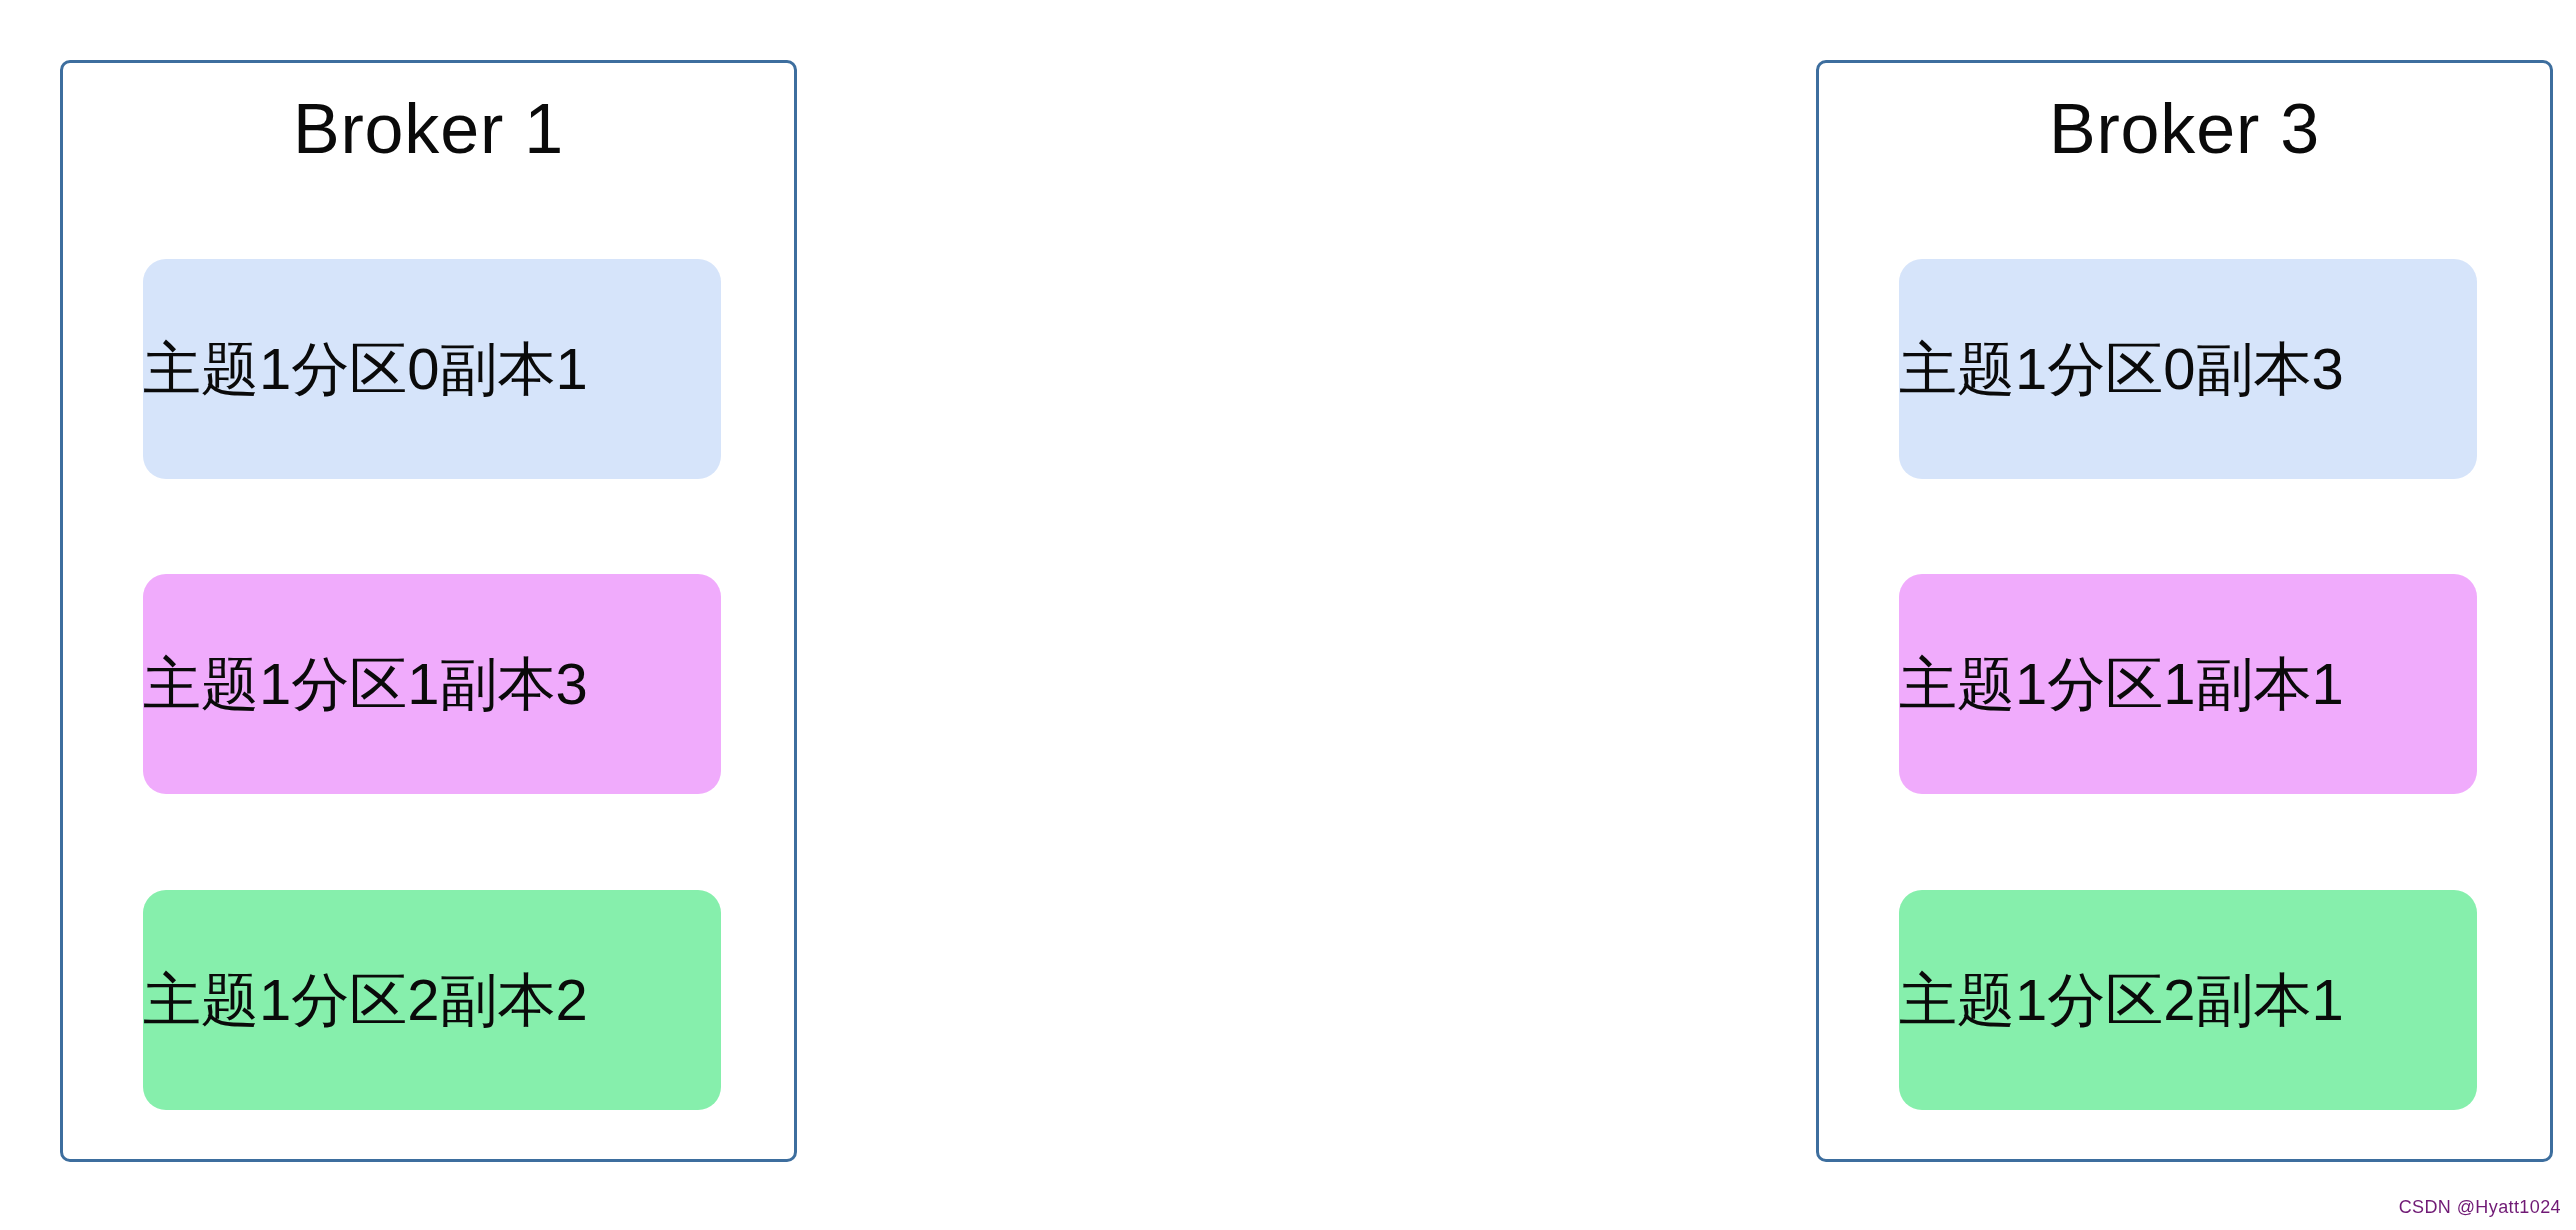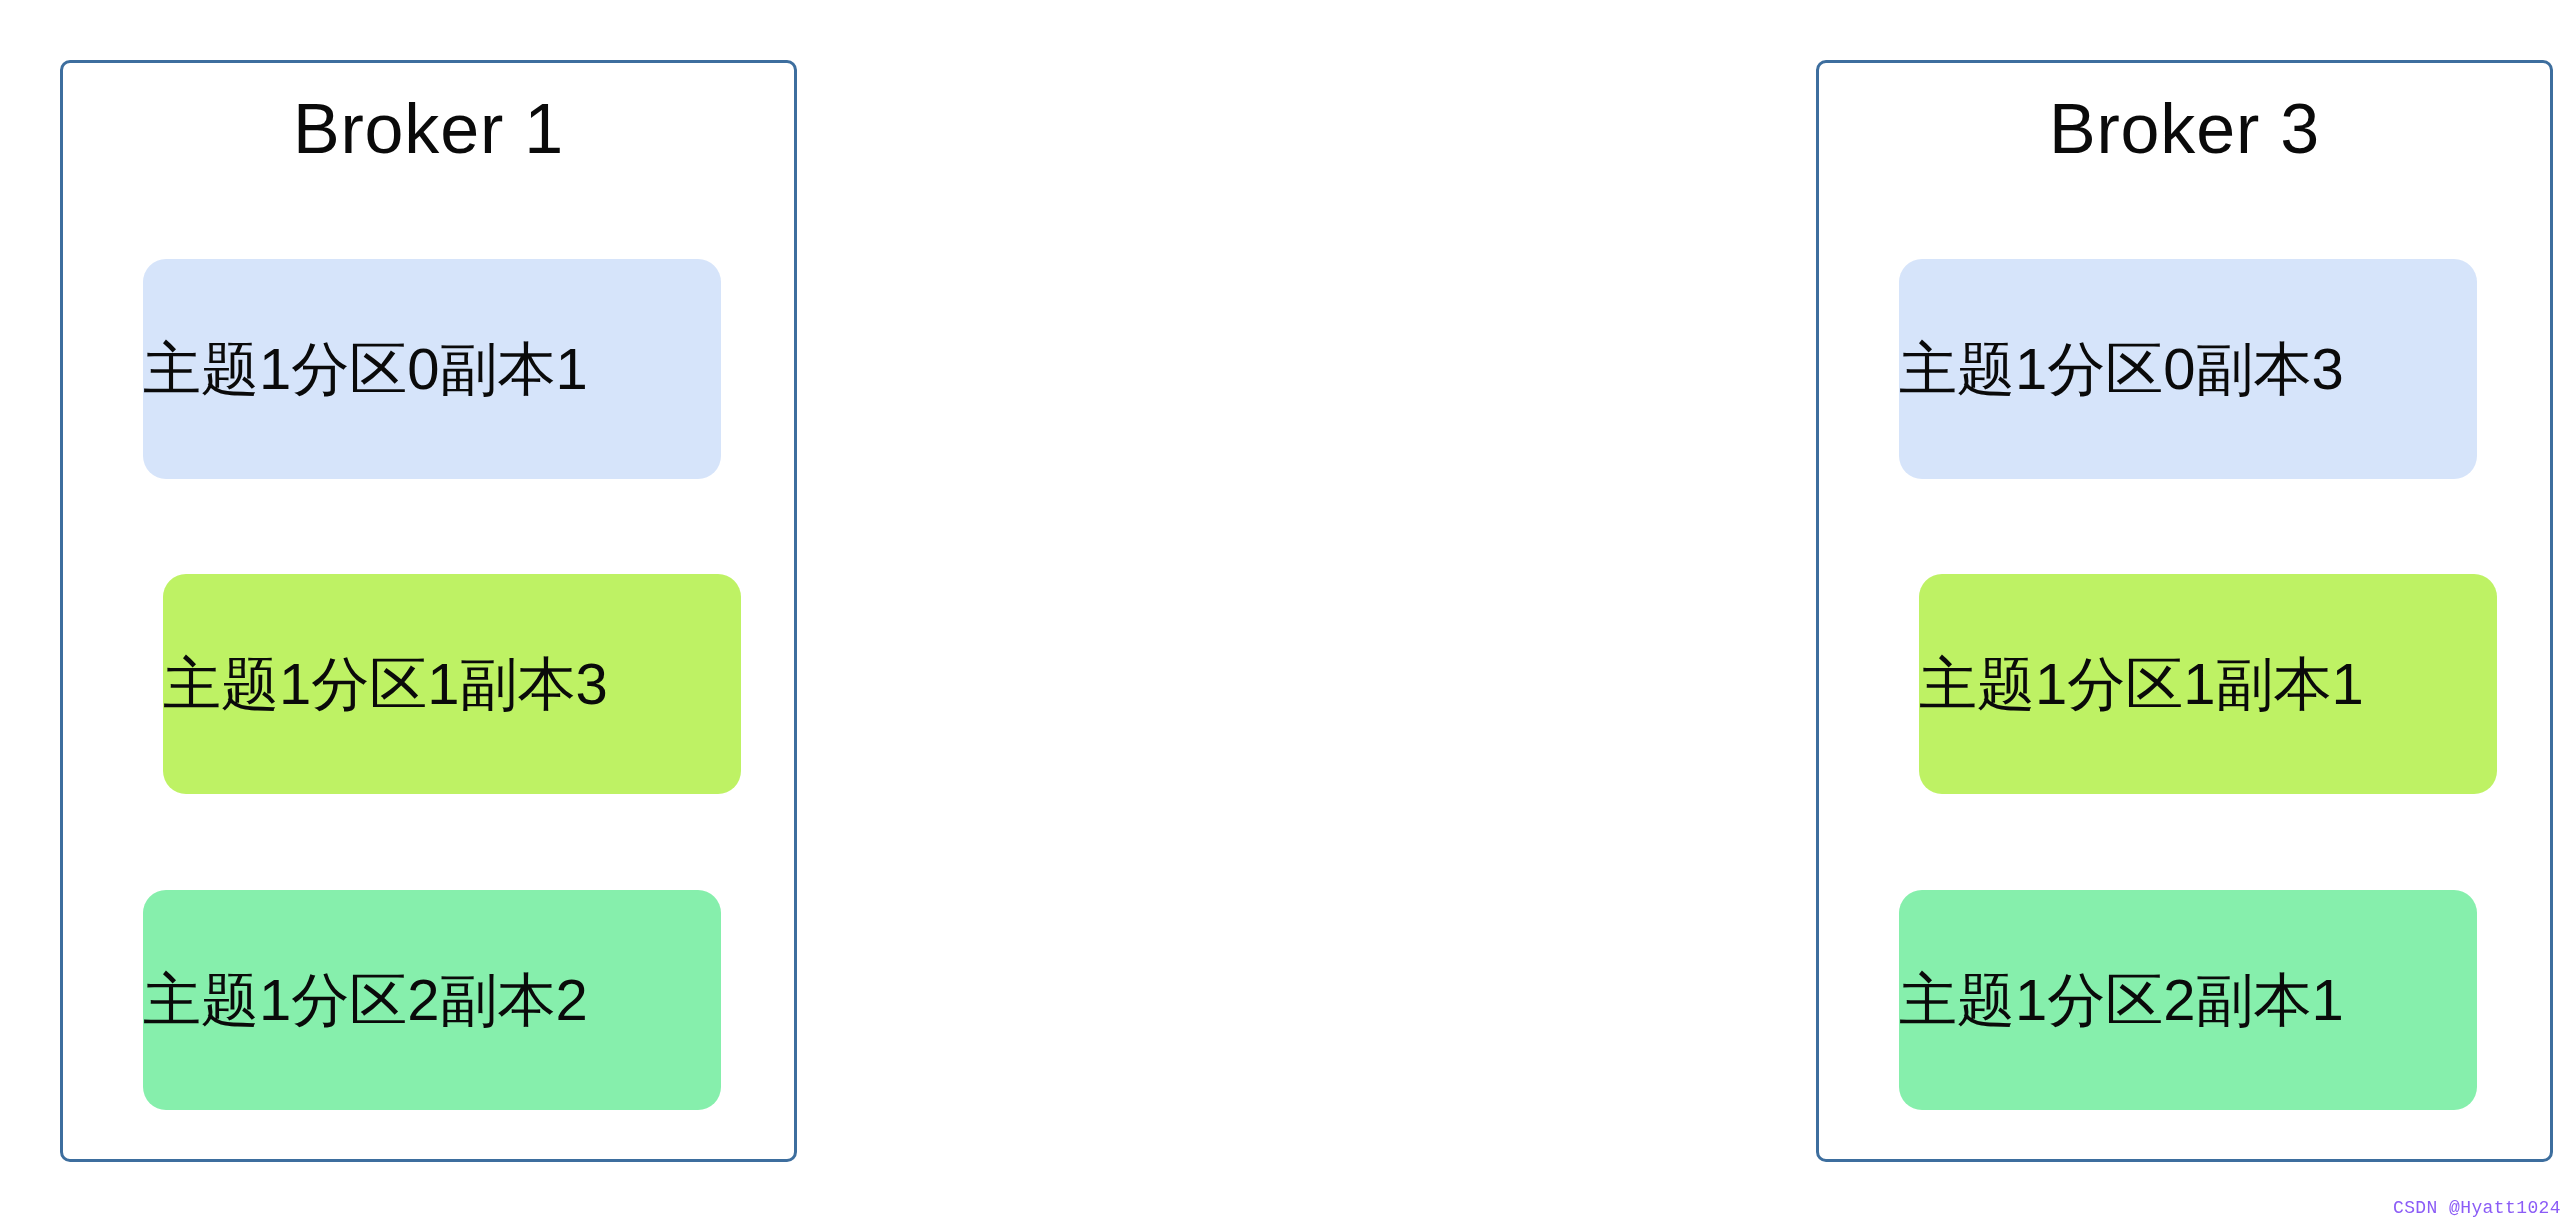--- a/index.html
+++ b/index.html
@@ -70,41 +70,41 @@
     display: flex;
     align-items: center;
     box-sizing: border-box;
   }
 
   .replica-box.slot-0 { top: 196px; }
   .replica-box.slot-1 { top: 511px; }
   .replica-box.slot-2 { top: 827px; }
 
   .replica-box.fill-blue   { background: #d6e4fa; }
-  .replica-box.fill-orange { background: #bef264; margin-left: 20px; }
+  .replica-box.fill-orange { background: #f0abfc; }
   .replica-box.fill-green  { background: #86efac; }
 
   .replica-label {
     font-size: 58px;
     line-height: 1.2;
     color: #0a0a0a;
     font-weight: 400;
     white-space: nowrap;
     letter-spacing: 0px;
   }
 
   #watermark {
     position: absolute;
     right: 15px;
     bottom: 11.6px;
     font-size: 18px;
-    color: #8b5cf6;
+    color: #701a75;
     letter-spacing: 0.4px;
     white-space: nowrap;
-    font-family: Liberation Mono, monospace;
+    font-family: Liberation Sans, sans-serif;
   }
 </style>
 </head>
 <body>
 
 <div id="canvas">
 
   <div class="broker" id="broker-1">
     <div class="broker-title">Broker 1</div>
     <div class="replica-list">

